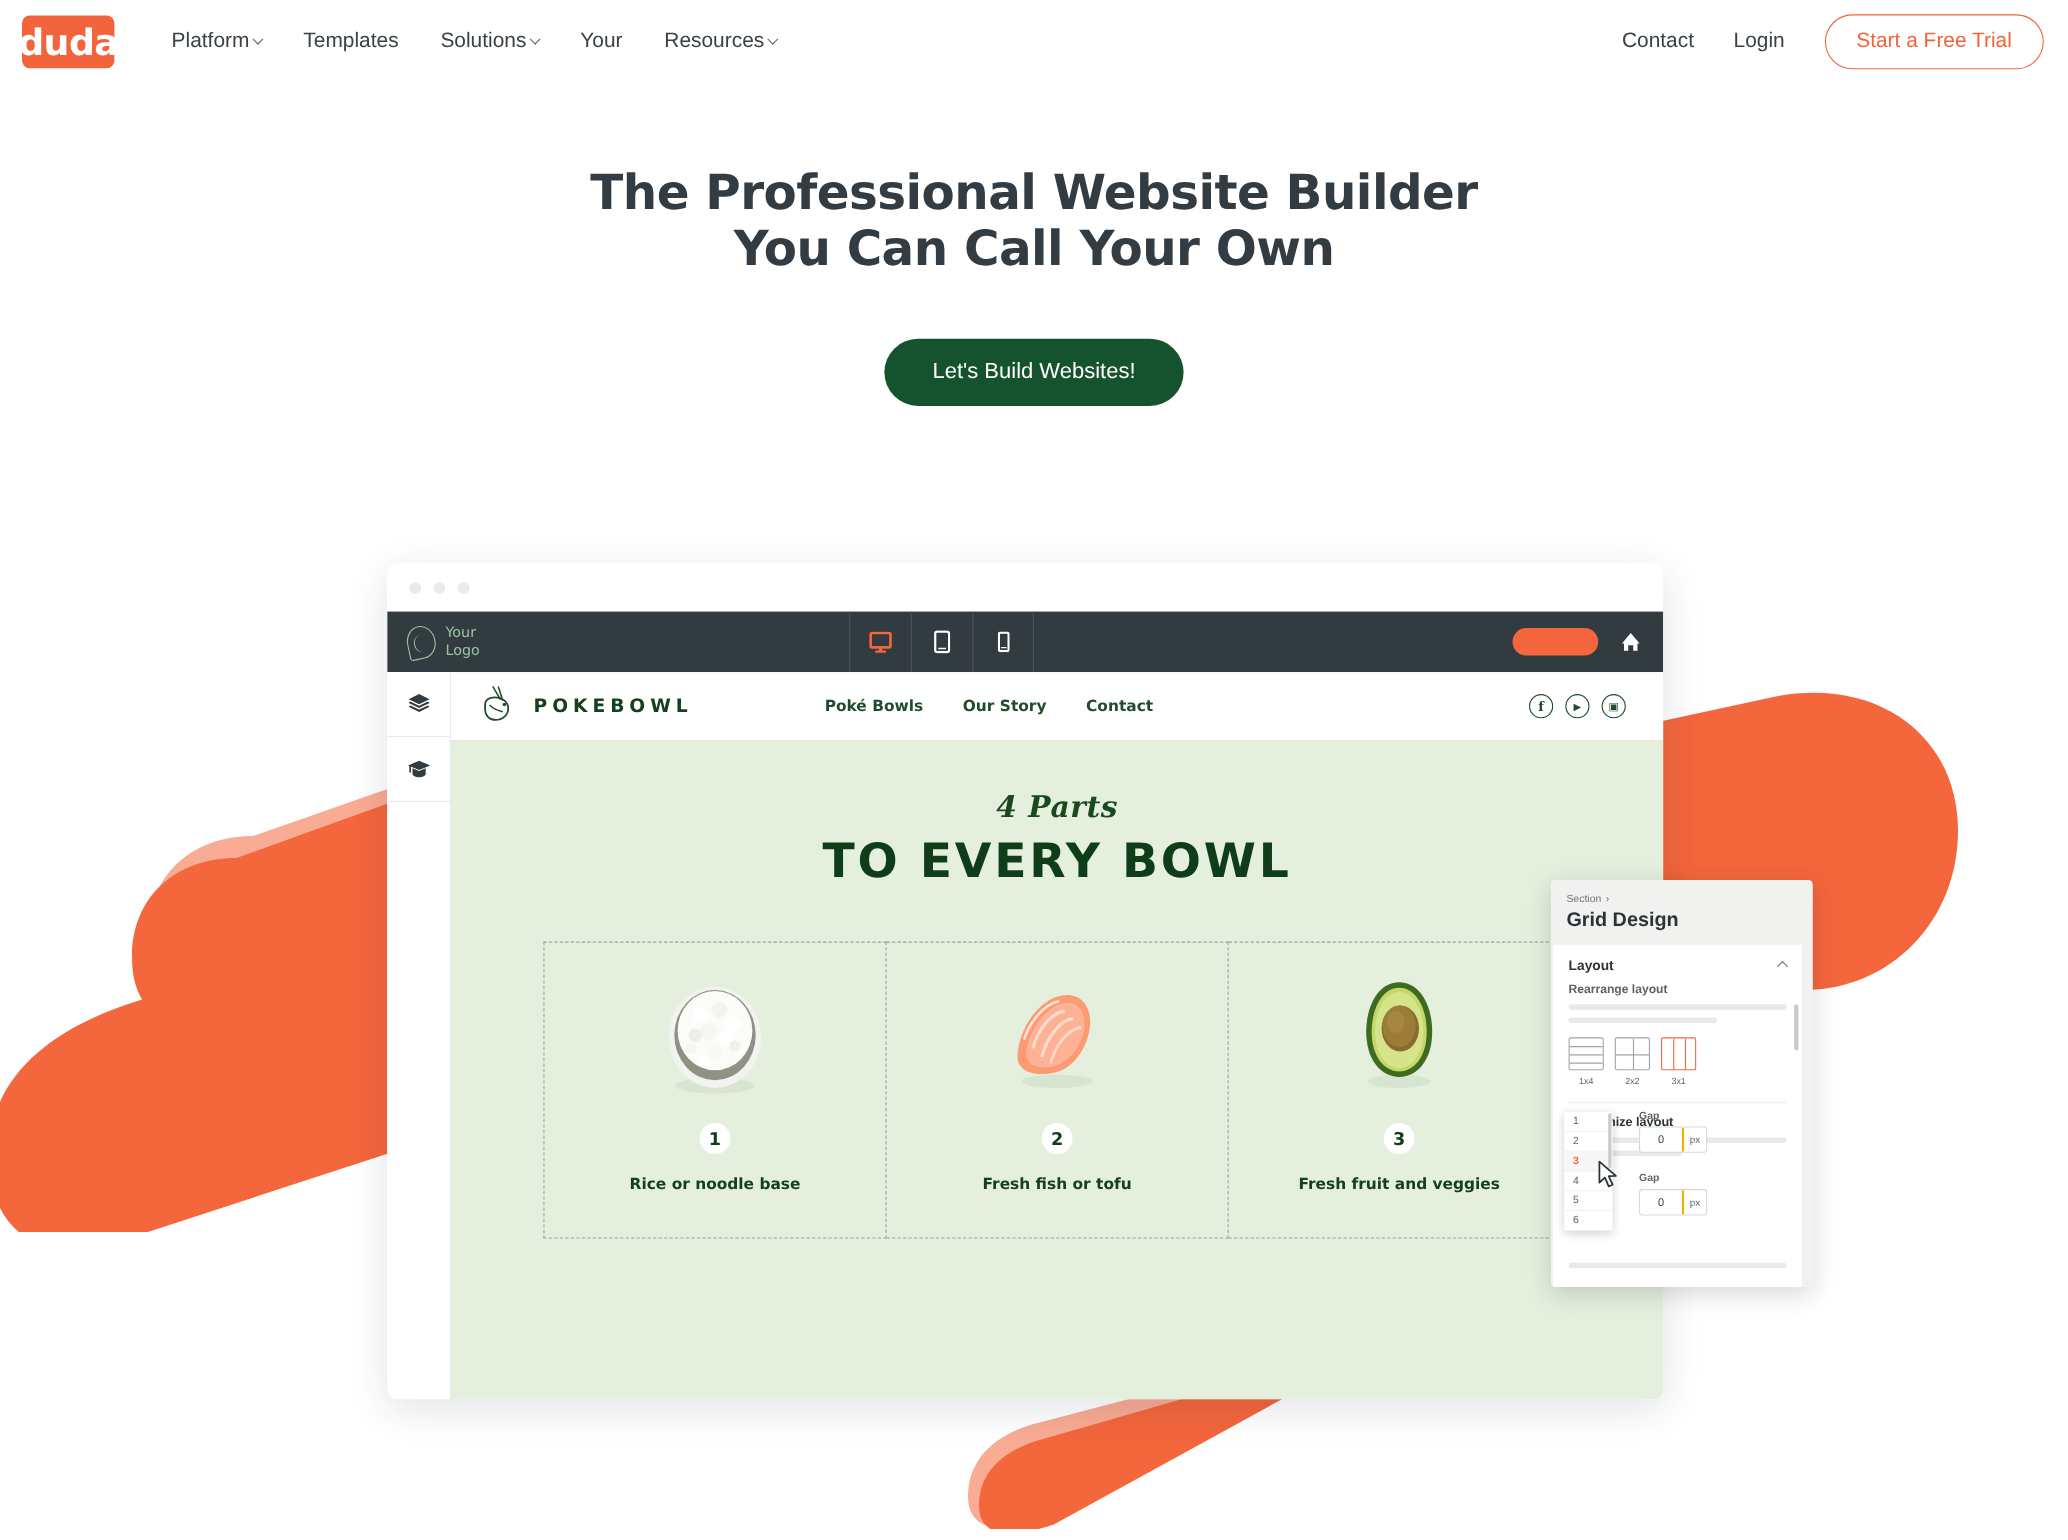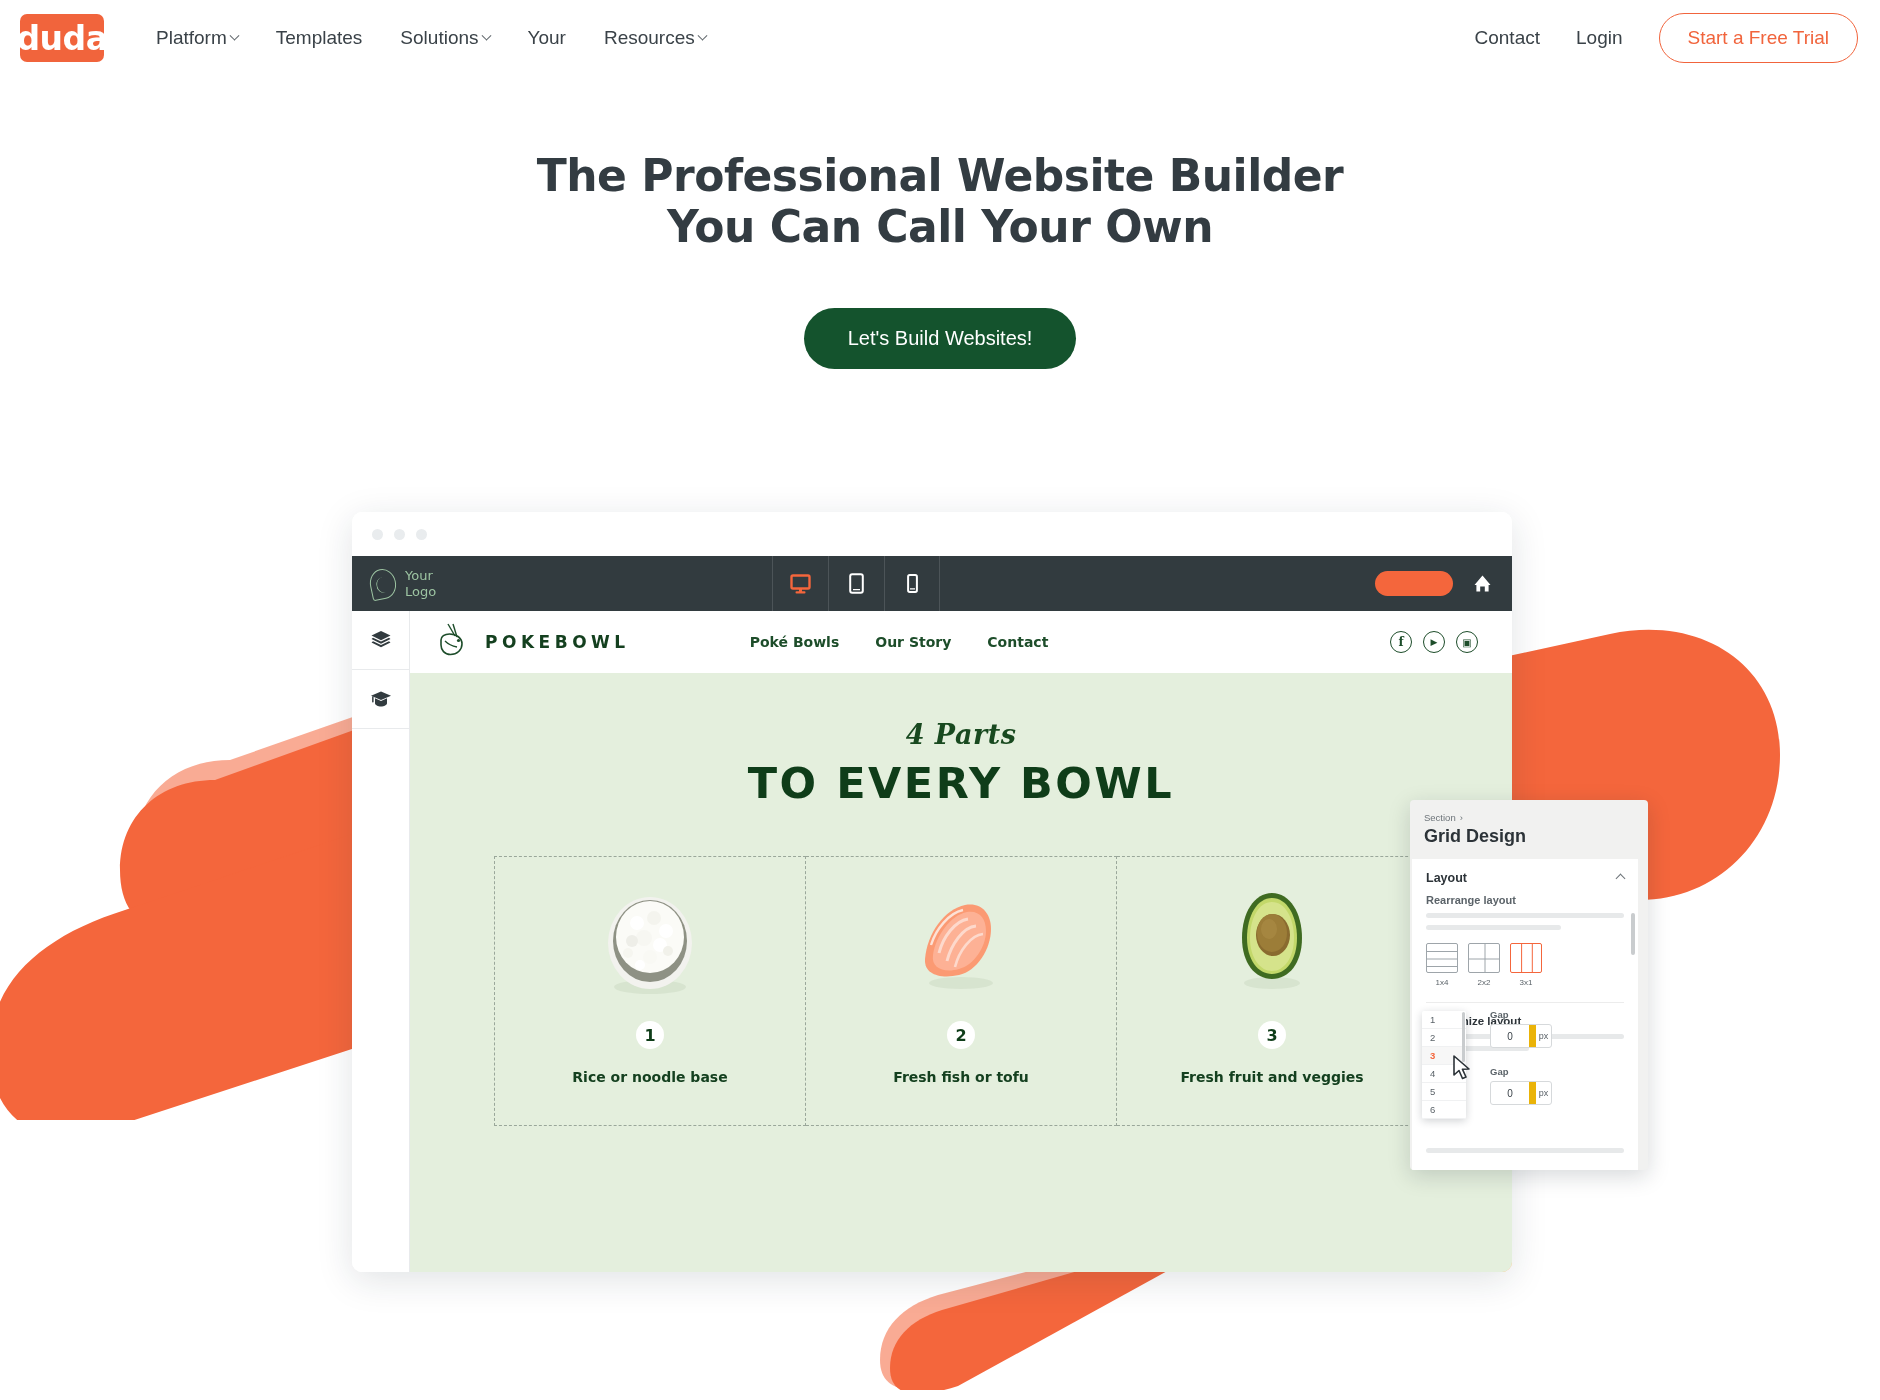--- a/index.html
+++ b/index.html
@@ -385,21 +385,21 @@
     overflow: hidden;
     background: #fff;
   }
   .gap-val {
     flex: 1;
     display: flex; align-items: center; justify-content: center;
     font-size: 10px; color: #3a4248;
   }
   .gap-unit {
     width: 22px;
-    border-left: 7px solid #eab308;
+    border-left: 2px solid #eab308;
     display: flex; align-items: center; justify-content: center;
     font-size: 9px; color: #5b6369;
   }
   .gap-sp { height: 18px; }
   .dropdown {
     position: absolute;
     left: 10px; top: 152px;
     width: 44px;
     background: #ffffff;
     box-shadow: 0 2px 9px rgba(20,30,40,0.2);

